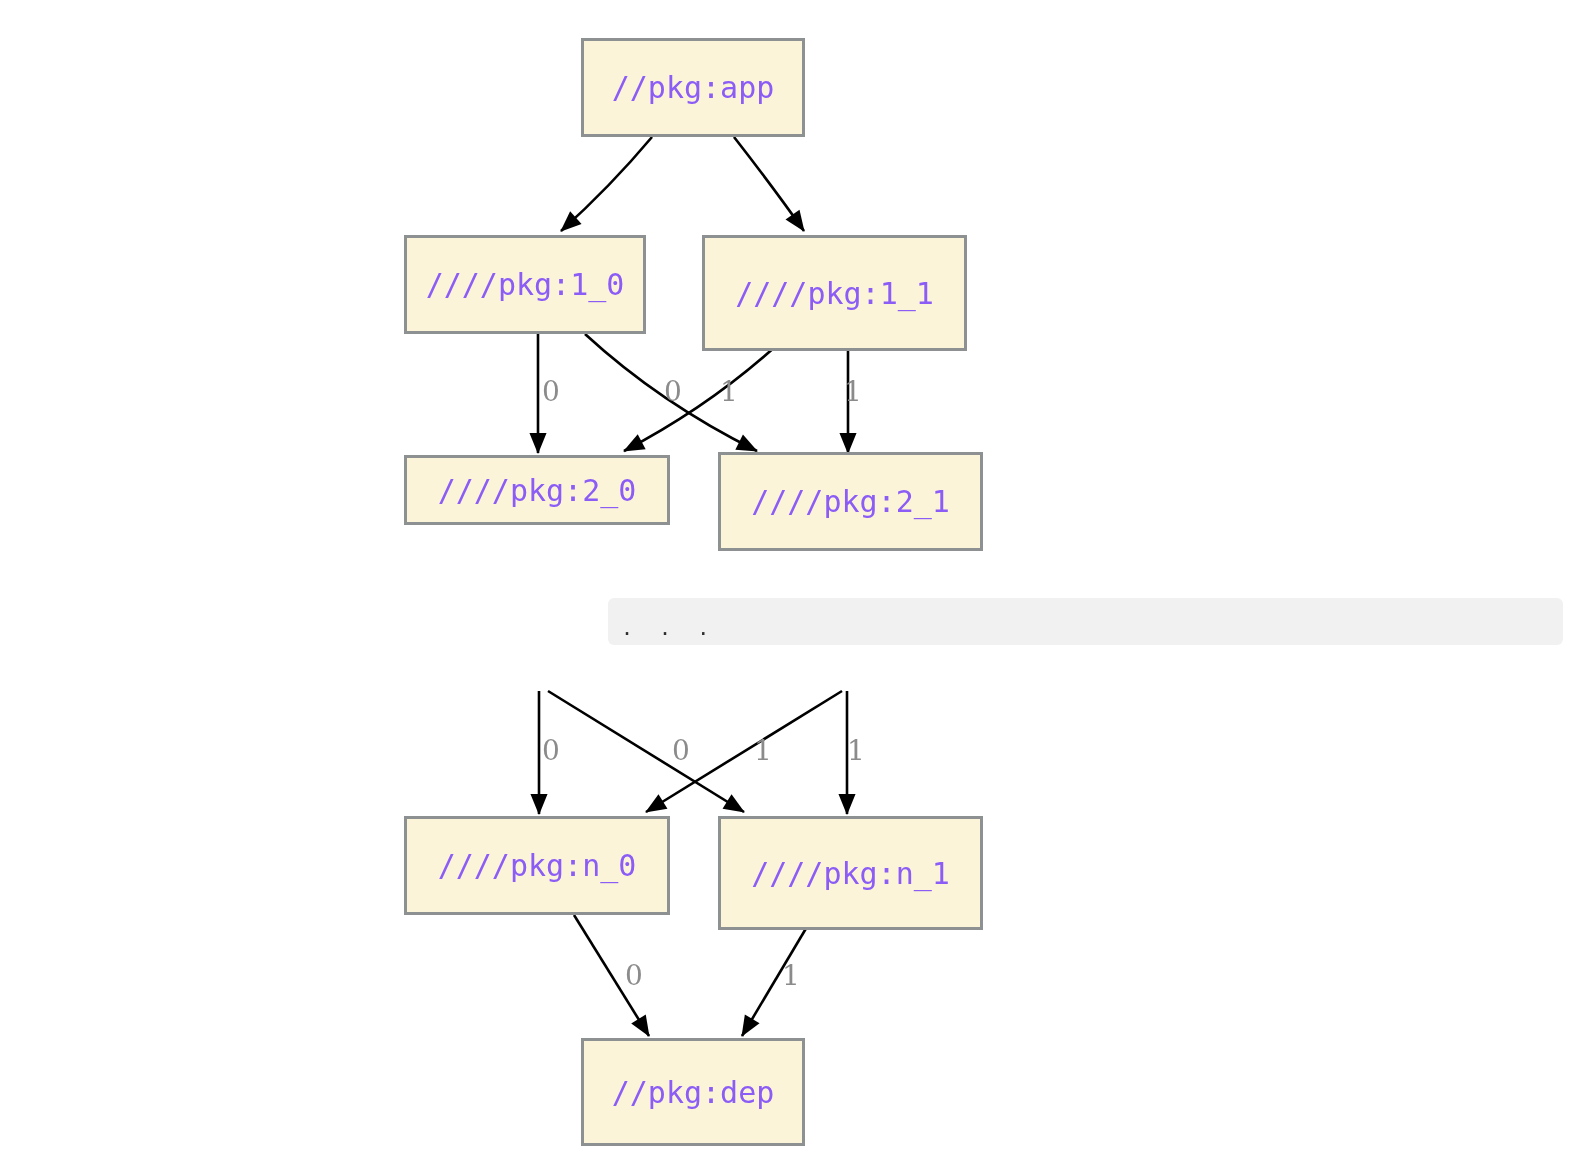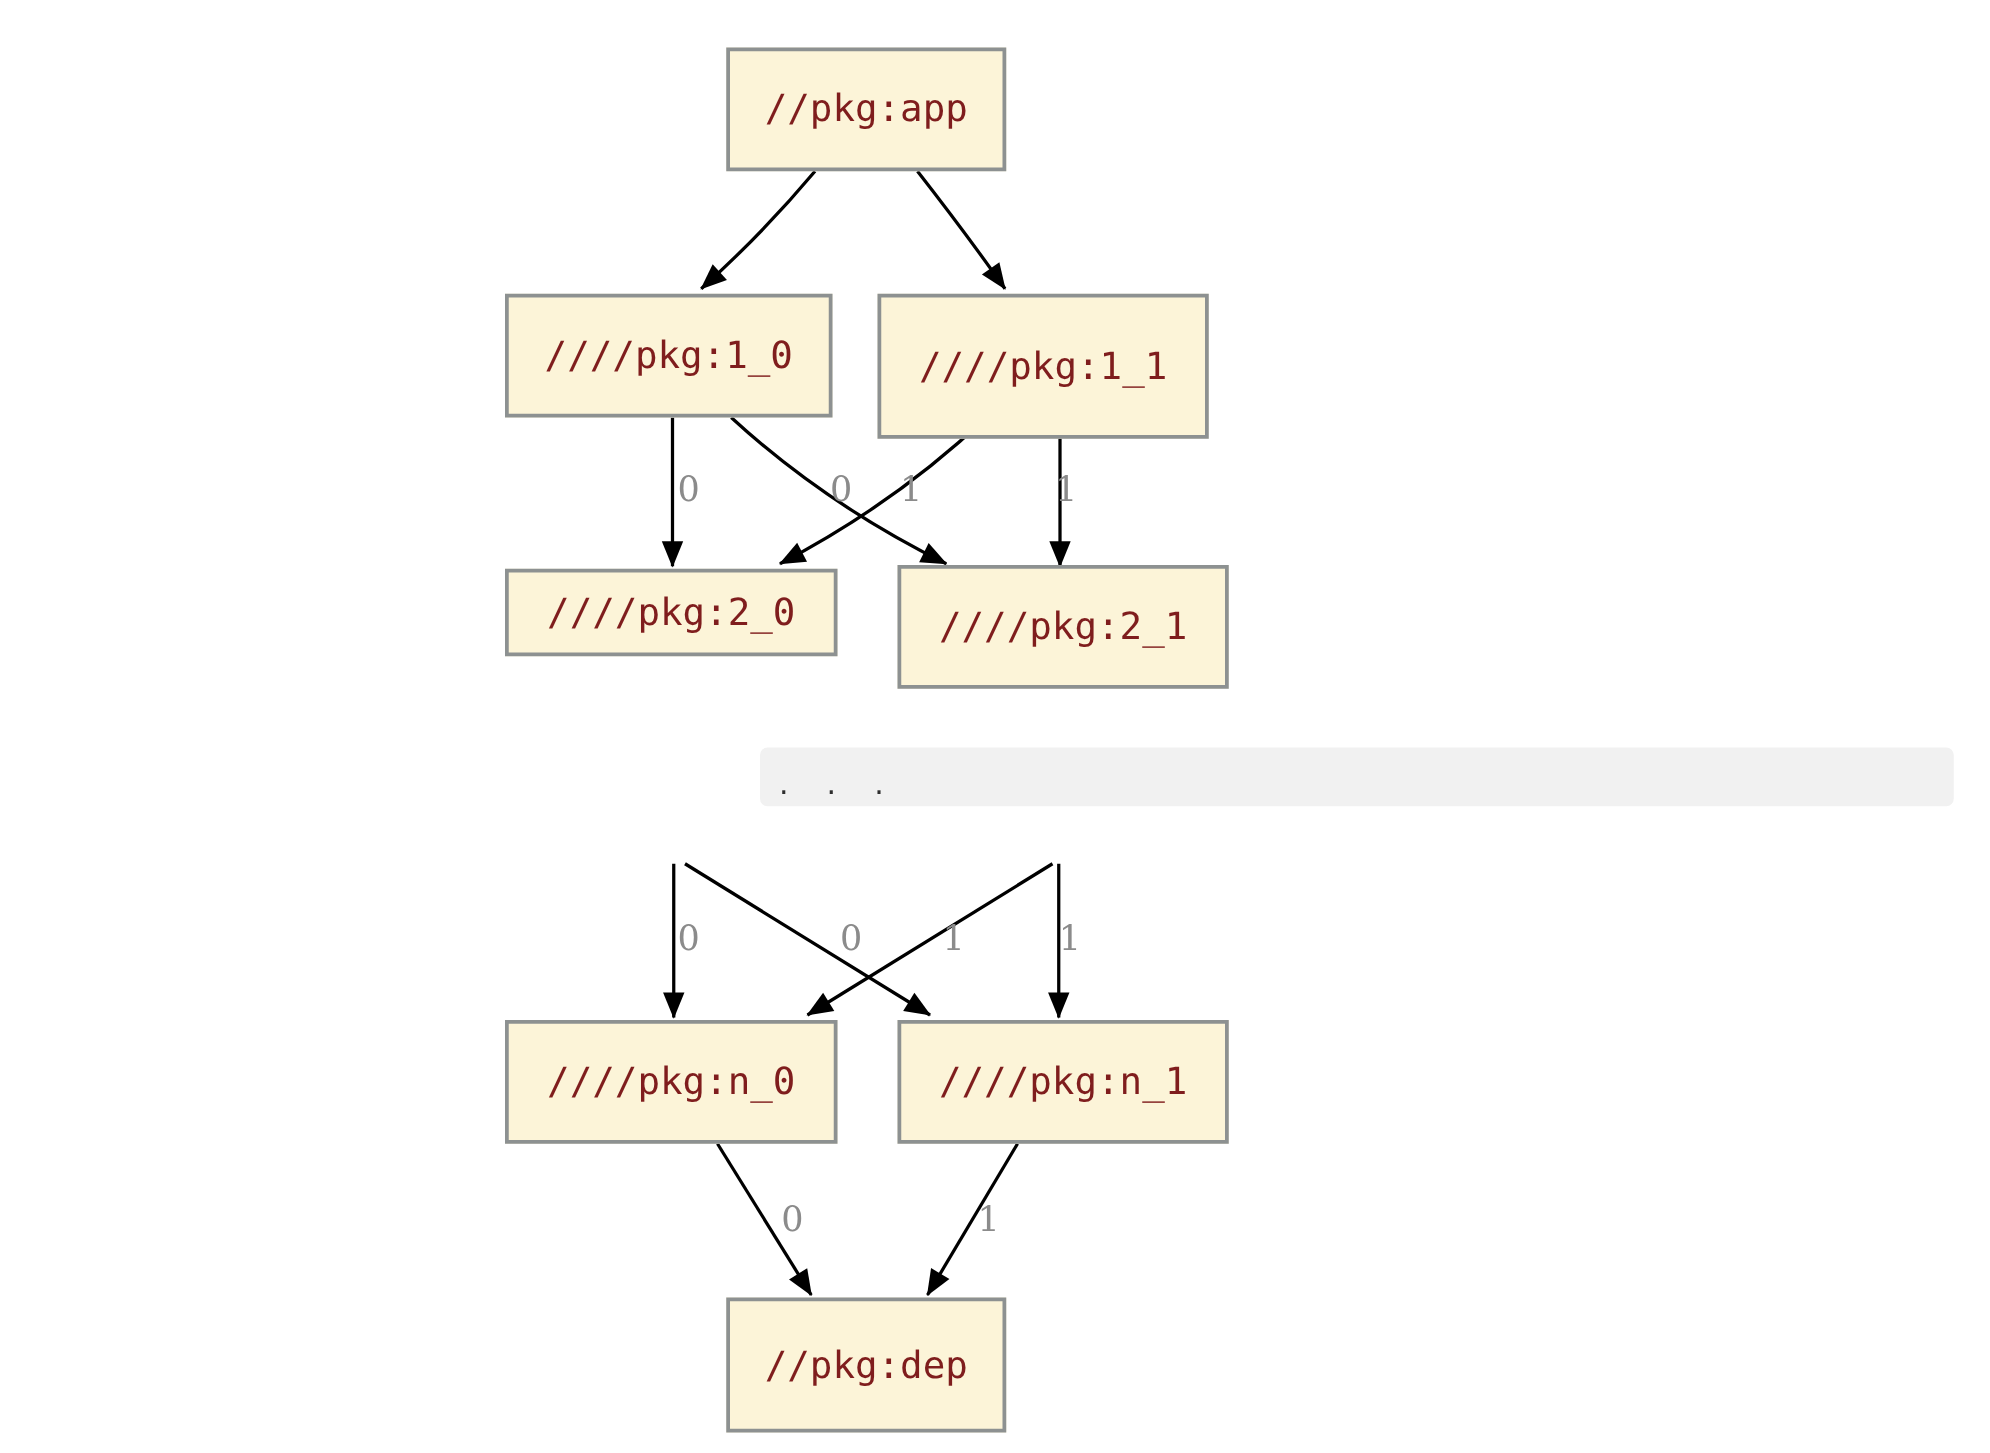--- a/index.html
+++ b/index.html
@@ -36,21 +36,21 @@
   .node {
     position: absolute;
     box-sizing: border-box;
     background: #fcf4d8;
     border: 3px solid #8d9191;
     display: flex;
     align-items: center;
     justify-content: center;
     font-family: "DejaVu Sans Mono", monospace;
     font-size: 30px;
-    color: #7f1d1d;
+    color: #8b5cf6;
     white-space: pre;
   }
   .ellipsis-bar {
     position: absolute;
     left: 608px;
     top: 598px;
     width: 955px;
     height: 47px;
     box-sizing: border-box;
     background: #f1f1f1;
@@ -106,41 +106,41 @@
     <text class="edge-label" x="856" y="760">1</text>
 
     <text class="edge-label" x="634" y="985">0</text>
     <text class="edge-label" x="791" y="985">1</text>
   </svg>
 
   <div class="node" style="left:581px; top:38px; width:224px; height:99px;">
     <span>//pkg:app</span>
   </div>
 
-  <div class="node" style="left:404px; top:235px; width:262px; height:99px;">
+  <div class="node" style="left:404px; top:235px; width:242px; height:99px;">
     <span>////pkg:1_0</span>
   </div>
 
   <div class="node" style="left:702px; top:235px; width:265px; height:116px;">
     <span>////pkg:1_1</span>
   </div>
 
   <div class="node" style="left:404px; top:455px; width:266px; height:70px;">
     <span>////pkg:2_0</span>
   </div>
 
   <div class="node" style="left:718px; top:452px; width:265px; height:99px;">
     <span>////pkg:2_1</span>
   </div>
 
   <div class="node" style="left:404px; top:816px; width:266px; height:99px;">
     <span>////pkg:n_0</span>
   </div>
 
-  <div class="node" style="left:718px; top:816px; width:265px; height:99px;">
+  <div class="node" style="left:718px; top:816px; width:265px; height:114px;">
     <span>////pkg:n_1</span>
   </div>
 
   <div class="node" style="left:581px; top:1038px; width:224px; height:108px;">
     <span>//pkg:dep</span>
   </div>
 
   <div class="ellipsis-bar">
     <span>. . .</span>
   </div>

